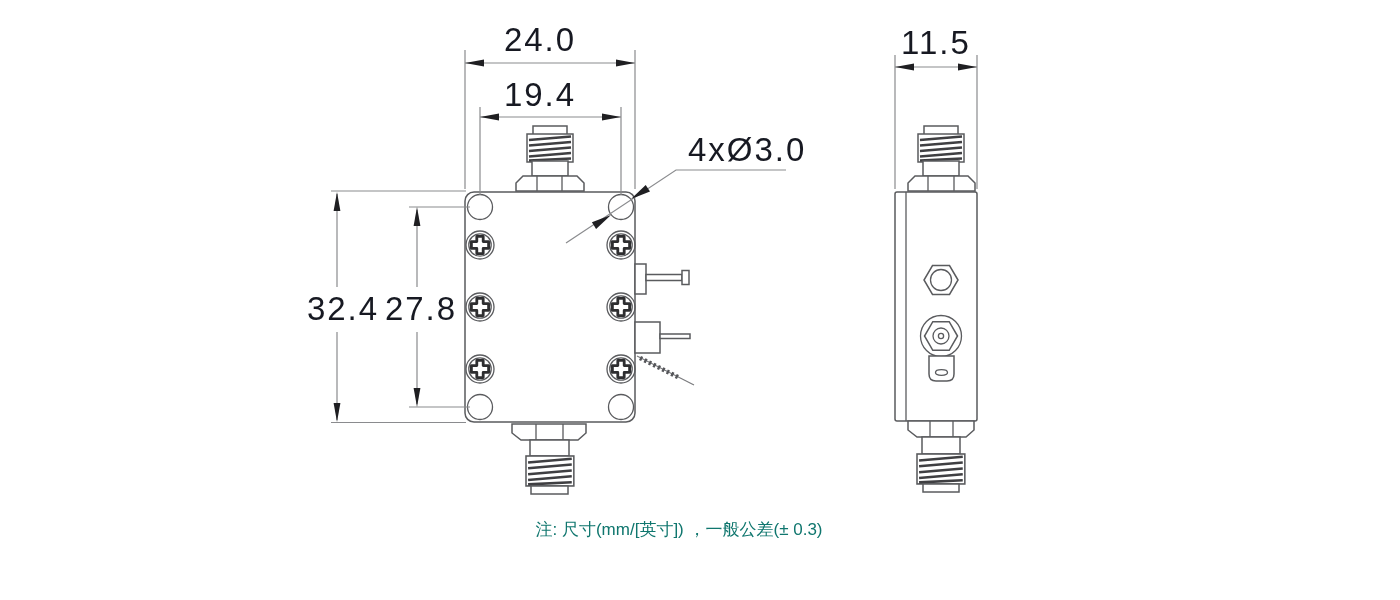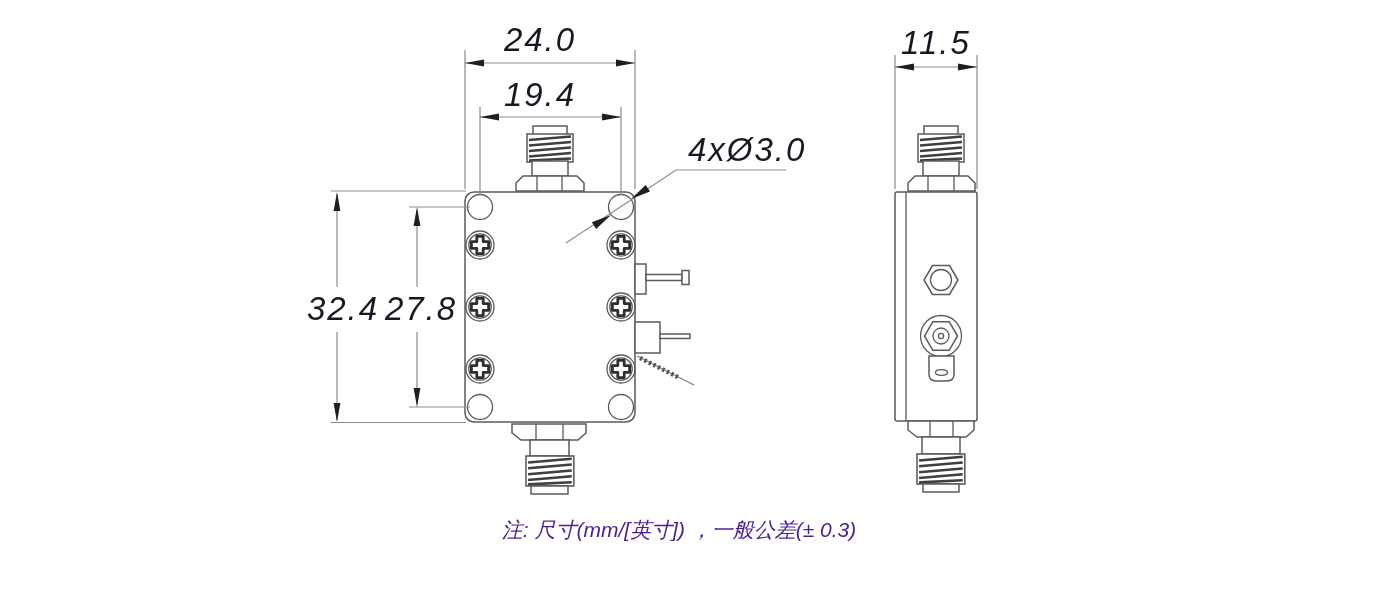--- a/index.html
+++ b/index.html
@@ -1,32 +1,32 @@
 <!DOCTYPE html>
 <html><head>
 <meta charset="utf-8">
 <style>
   html,body{margin:0;padding:0;background:#ffffff;}
   .stage{
     position:relative;width:1400px;height:600px;background:#ffffff;
-    font-family:"Liberation Sans",sans-serif;overflow:hidden;font-style:italic;
+    font-family:"Liberation Sans",sans-serif;overflow:hidden;
   }
   svg{position:absolute;left:0;top:0;}
   .outline{fill:#ffffff;stroke:#5a5b5e;stroke-width:1.5;}
   .thin{fill:none;stroke:#5a5b5e;stroke-width:1.3;}
   .dimline{fill:none;stroke:#8a8b8e;stroke-width:1.2;}
   .arrow{fill:#1f1f22;stroke:none;}
   .hatch{stroke:#3f3f42;stroke-width:2.4;fill:none;}
   .dimtext{
     font-family:"Liberation Sans",sans-serif;font-size:33px;fill:#171922;
     letter-spacing:2px;
   }
   .notes{
     position:absolute;left:0;top:517px;width:1358px;text-align:center;
-    color:#4c1d95;font-size:21px;line-height:26px;
+    color:#0f766e;font-size:17px;line-height:26px;
   }
 </style>
 </head>
 <body>
 
 <div class="stage">
 <svg width="1400" height="600" viewBox="0 0 1400 600">
   <defs>
     <g id="screw">
       <circle r="14" class="thin" fill="#fff"></circle>

